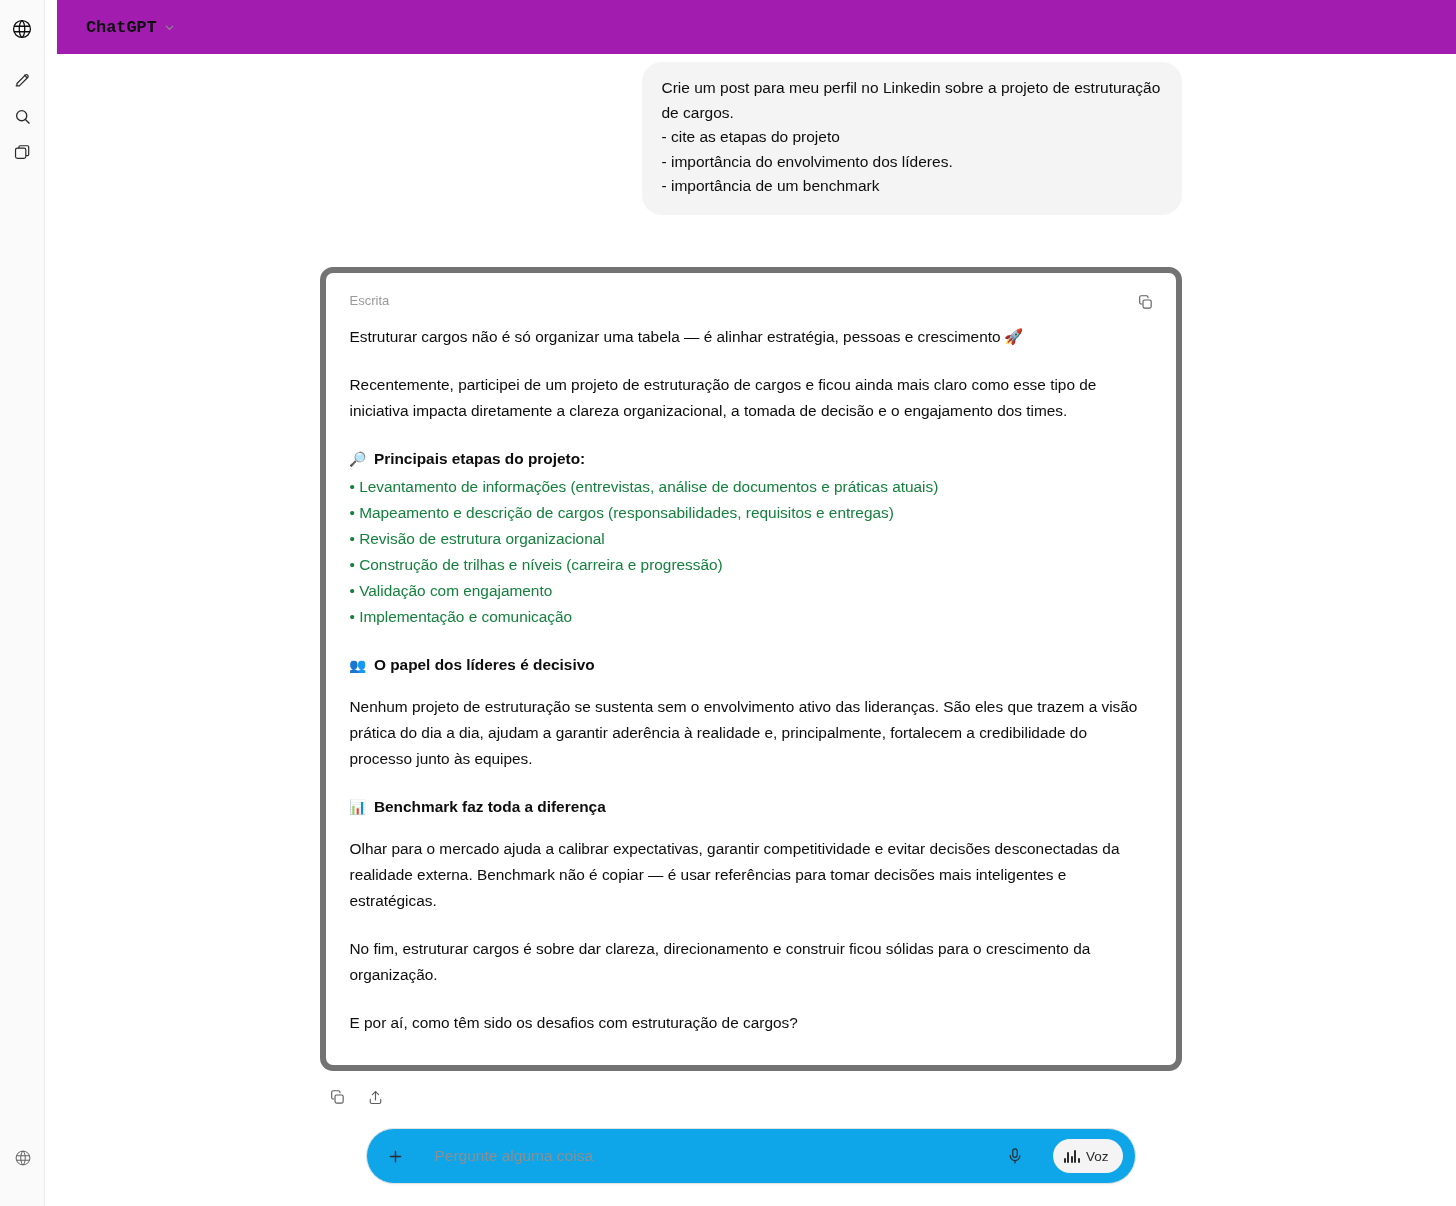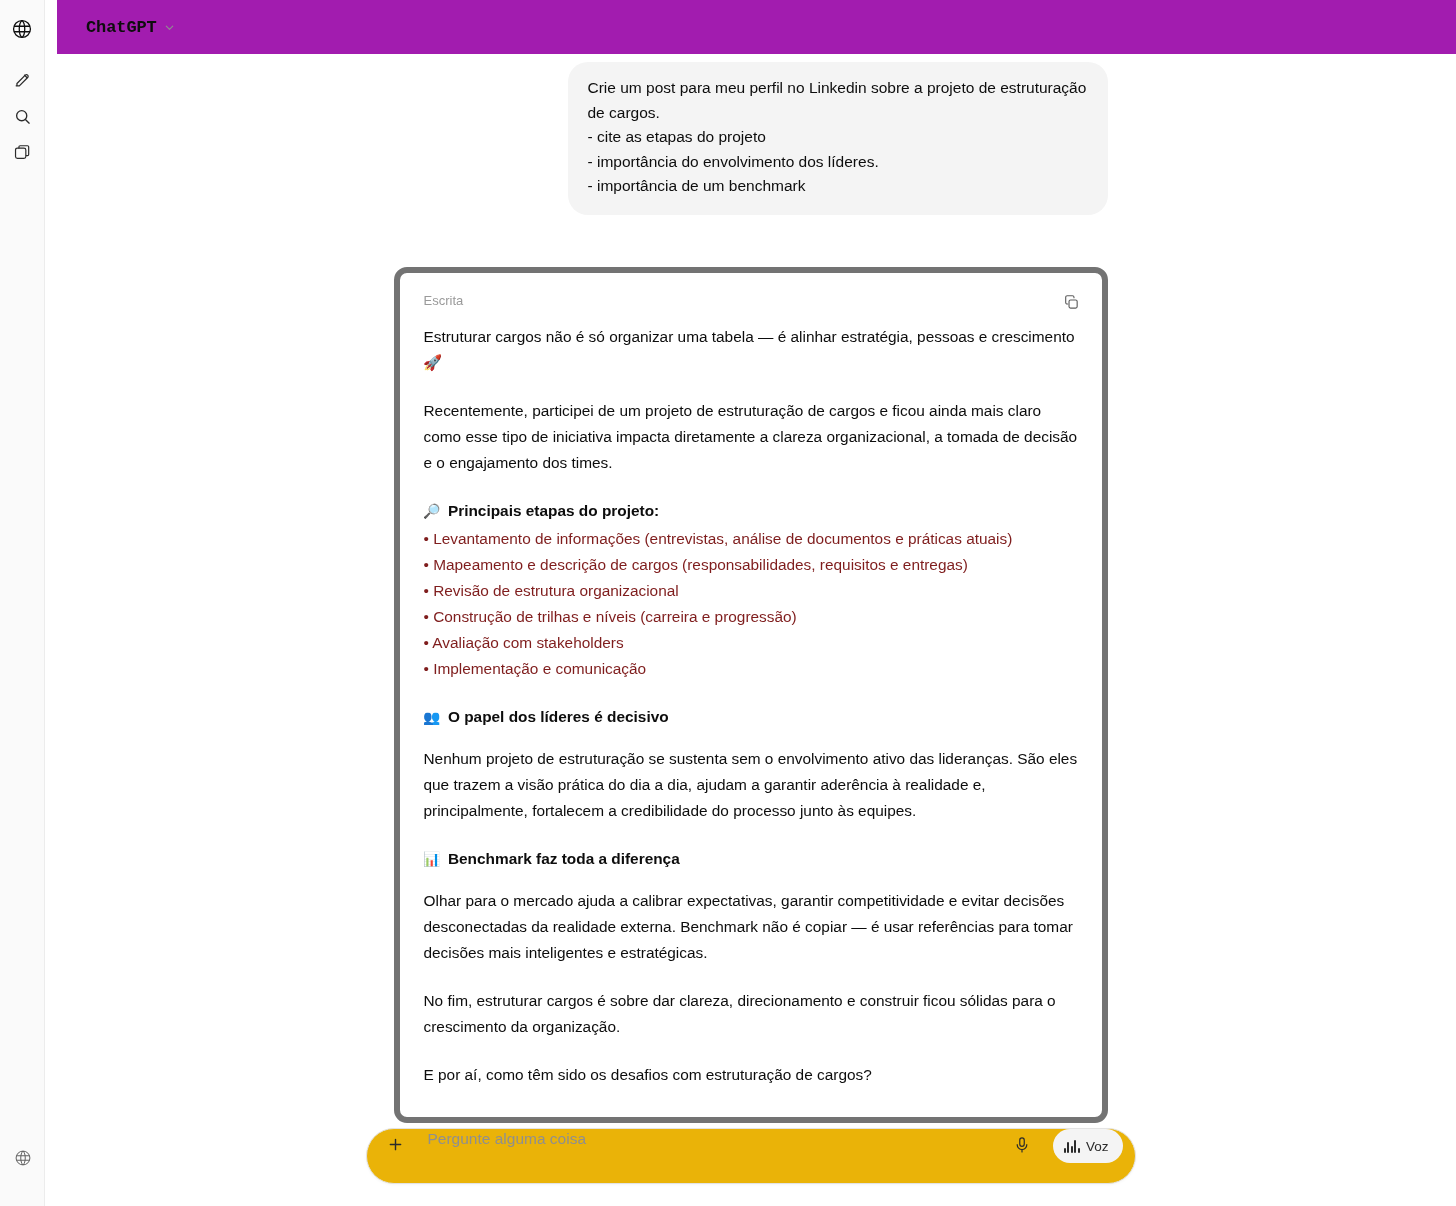--- a/index.html
+++ b/index.html
@@ -78,21 +78,21 @@
 
   
   .conversation {
     position: absolute;
     left: 45px; top: 54px;
     width: 1411px;
     height: 1152px;
     overflow: hidden;
   }
   .thread {
-    width: 714px;
+    width: 862px;
     margin: 0 auto;
     padding-top: 8px;
   }
 
   
   .user-row { display: flex; justify-content: flex-end; }
   .user-bubble {
     background: #f4f4f4;
     border-radius: 20px;
     padding: 14px 20px 16px 20px;
@@ -143,21 +143,21 @@
     gap: 7px;
   }
   .doc .bullets {
     margin: 0 0 22px 0;
     padding: 0;
     list-style: none;
   }
   .doc .bullets li {
     font-size: 15.4px;
     line-height: 26px;
-    color: #7f1d1d;
+    color: #15803d;
   }
   .doc .body-after-head { margin-top: 16px; }
   .doc p:last-child { margin-bottom: 3px; }
 
   .msg-actions {
     display: flex;
     gap: 8px;
     margin-top: 12px;
     padding-left: 3px;
   }
@@ -176,26 +176,26 @@
     bottom: 22px;
     width: 1411px;
     display: flex;
     justify-content: center;
   }
   .composer {
     width: 770px;
     height: 56px;
     border: 1px solid #e3e3e3;
     border-radius: 28px;
-    background: #eab308;
+    background: #0ea5e9;
     box-shadow: 0 1px 3px rgba(0,0,0,0.04);
     display: flex;
-    align-items: flex-start;
+    align-items: center;
     padding: 0 12px 0 14px;
-    gap: 15px;
+    gap: 22px;
   }
   .plus-btn {
     width: 30px; height: 30px;
     display: flex; align-items: center; justify-content: center;
     border-radius: 50%;
     cursor: pointer;
     color: #2b2b2b;
   }
   .composer-input {
     flex: 1;
@@ -317,21 +317,21 @@
 
           <div class="sec-head">
             <span class="emoji">🔎</span>
             <span>Principais etapas do projeto:</span>
           </div>
           <ul class="bullets">
             <li>• Levantamento de informações (entrevistas, análise de documentos e práticas atuais)</li>
             <li>• Mapeamento e descrição de cargos (responsabilidades, requisitos e entregas)</li>
             <li>• Revisão de estrutura organizacional</li>
             <li>• Construção de trilhas e níveis (carreira e progressão)</li>
-            <li>• Avaliação com stakeholders</li>
+            <li>• Validação com engajamento</li>
             <li>• Implementação e comunicação</li>
           </ul>
 
           <div class="sec-head">
             <span class="emoji">👥</span>
             <span>O papel dos líderes é decisivo</span>
           </div>
           <p class="body-after-head">Nenhum projeto de estruturação se sustenta sem o envolvimento ativo das lideranças. São eles que trazem a visão prática do dia a dia, ajudam a garantir aderência à realidade e, principalmente, fortalecem a credibilidade do processo junto às equipes.</p>
 
           <div class="sec-head">

